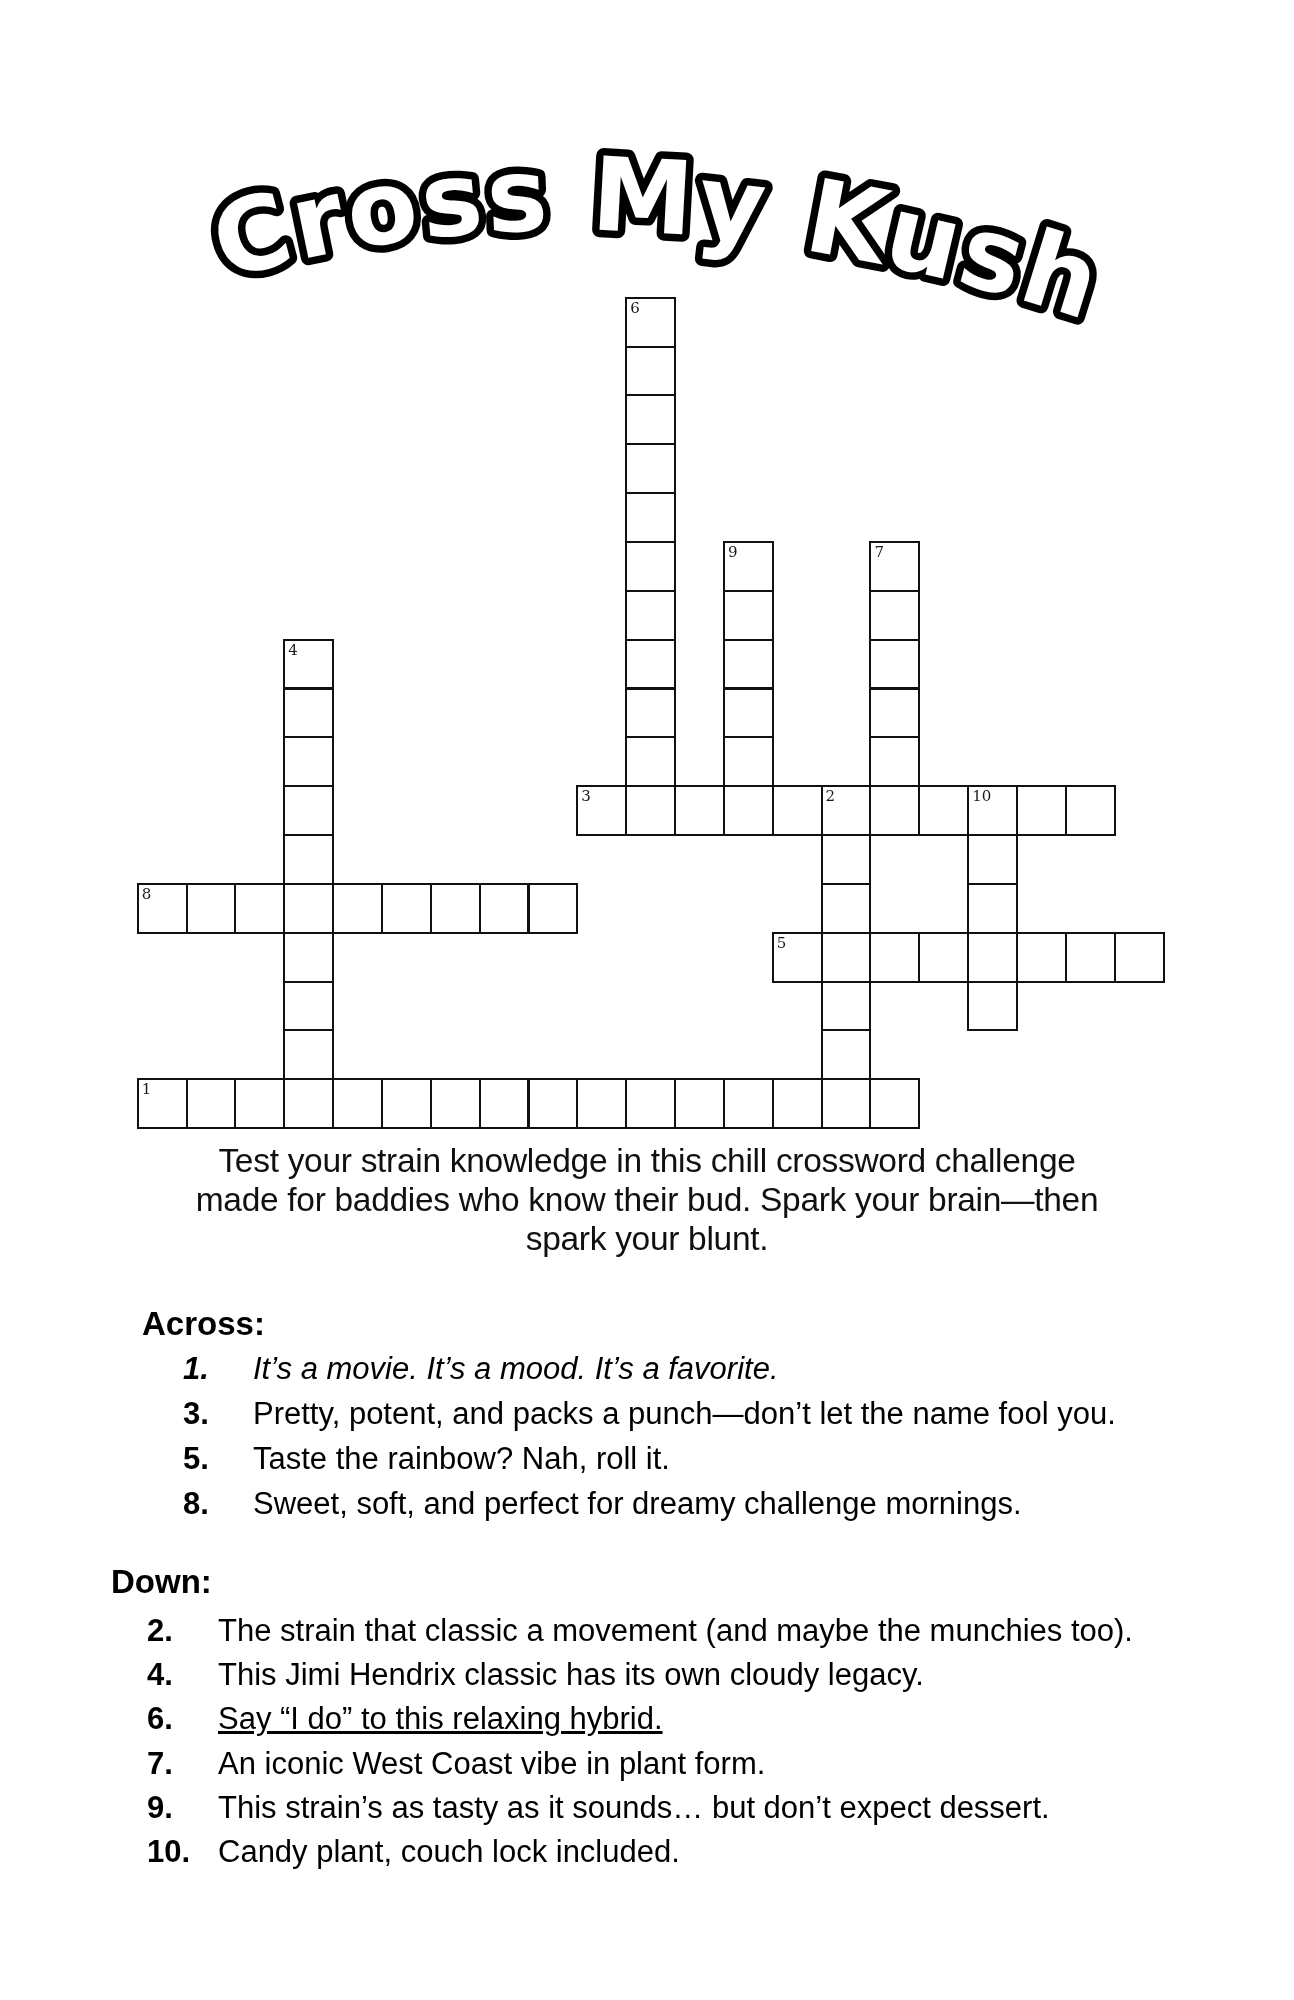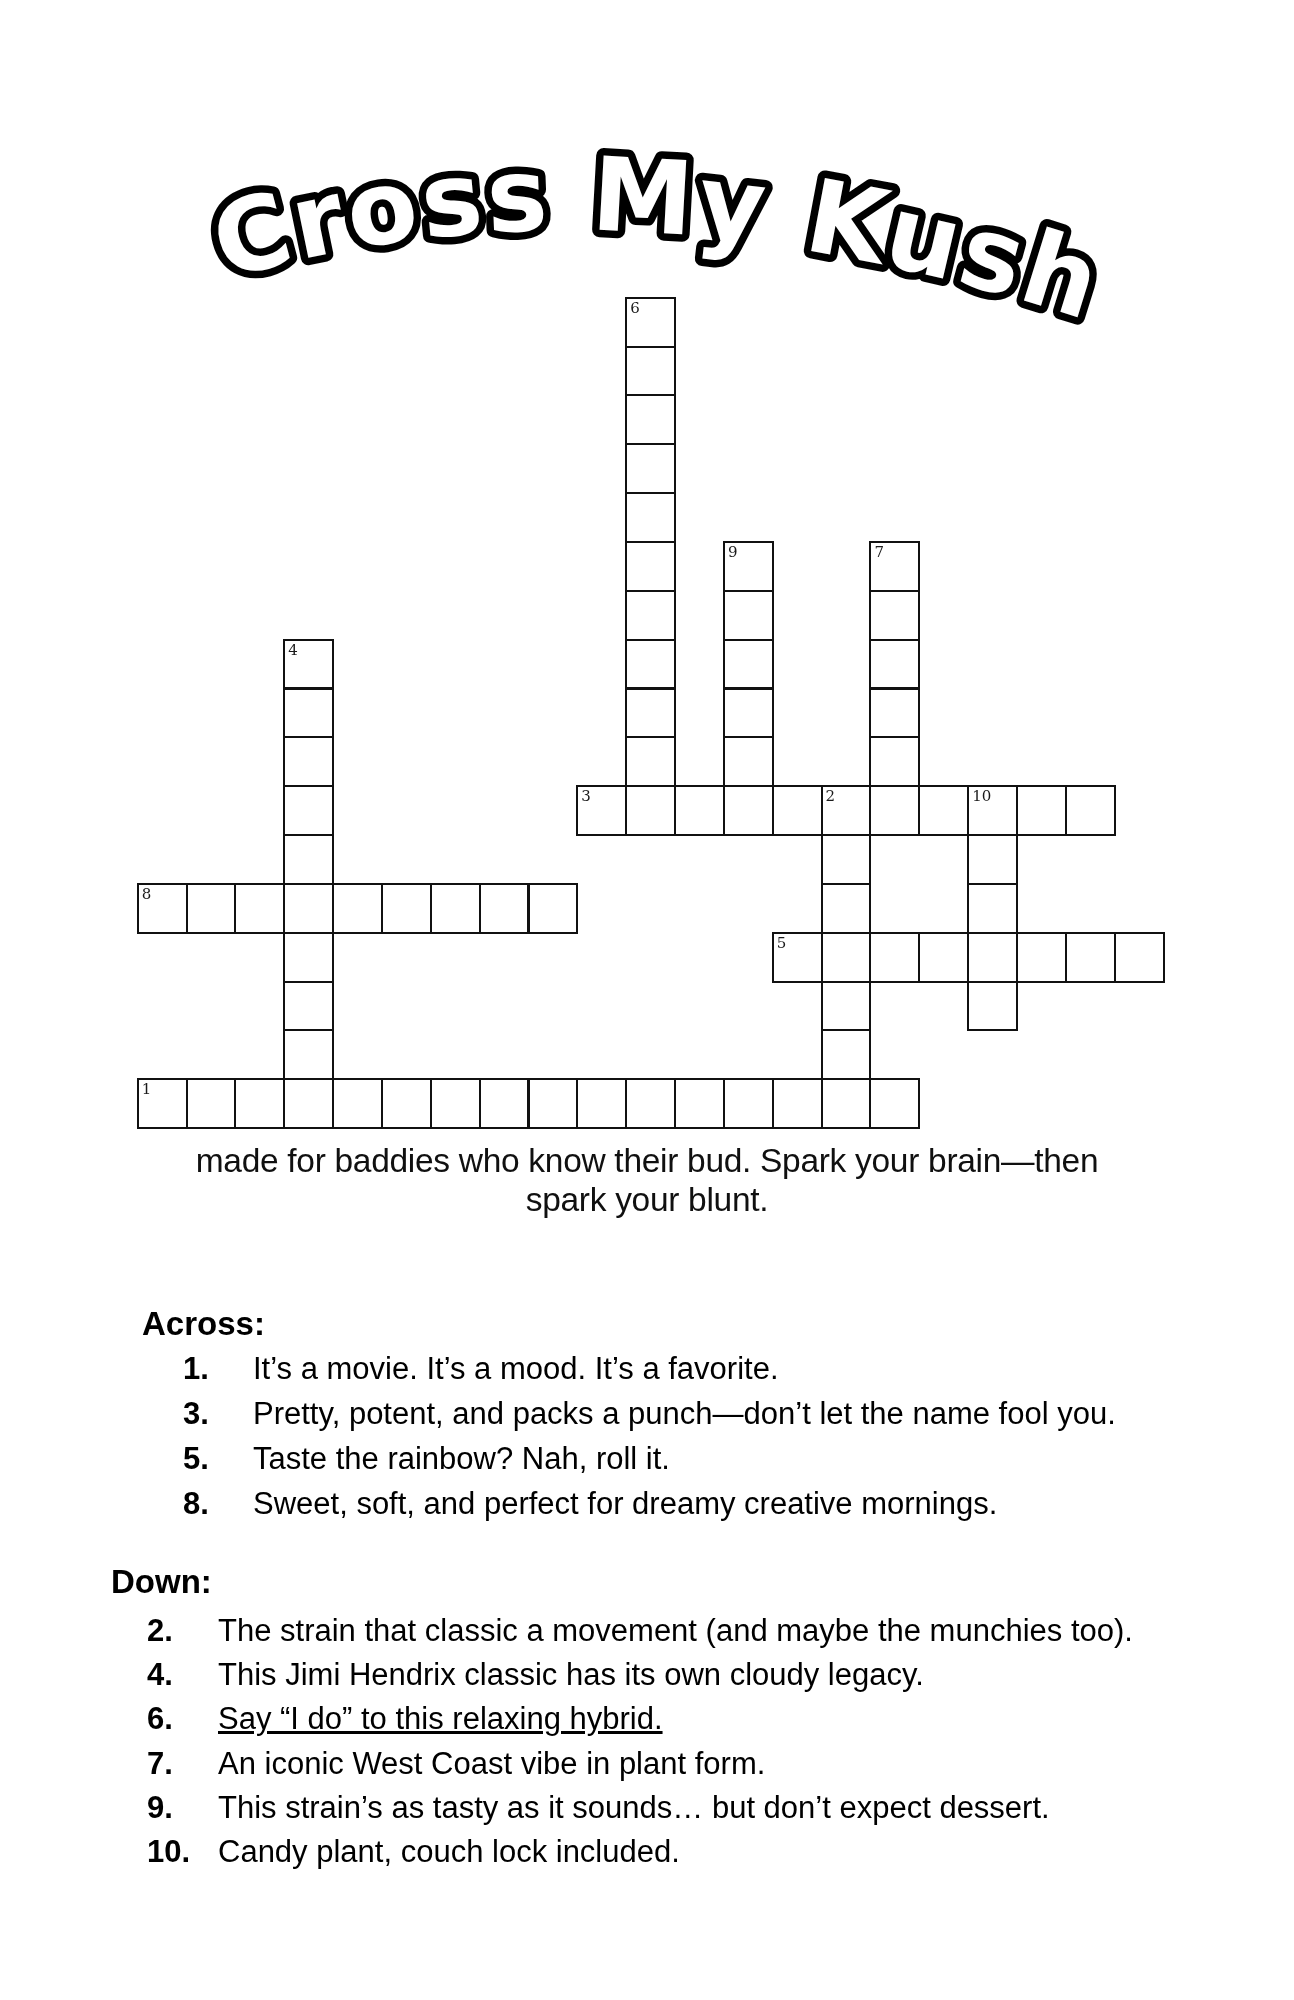--- a/index.html
+++ b/index.html
@@ -187,30 +187,31 @@
     <span class="cell-number" style="left: 288.25px; top: 641.65px;">4</span>
     <span class="cell-number" style="left: 581.35px; top: 788.2px;">3</span>
     <span class="cell-number" style="left: 825.6px; top: 788.2px;">2</span>
     <span class="cell-number" style="left: 972.15px; top: 788.2px;">10</span>
     <span class="cell-number" style="left: 141.7px; top: 885.9px;">8</span>
     <span class="cell-number" style="left: 776.75px; top: 934.75px;">5</span>
     <span class="cell-number" style="left: 141.7px; top: 1081.3px;">1</span>
   </div>
 
 <div id="subtitle">
+  <div>Test your strain knowledge in this chill crossword challenge</div>
   <div>made for baddies who know their bud. Spark your brain—then</div>
   <div>spark your blunt.</div>
 </div>
 
 <div class="section-heading" id="across-heading">Across:</div>
 <div id="across-clues">
-    <div class="clue-row" style="top: 1350px;"><span class="clue-num">1.</span><span class="clue-text">It’s a movie. It’s a mood. It’s a favorite.</span></div>
+    <div class="clue-row" style="top: 1350px; font-style: italic;"><span class="clue-num">1.</span><span class="clue-text">It’s a movie. It’s a mood. It’s a favorite.</span></div>
     <div class="clue-row" style="top: 1395px;"><span class="clue-num">3.</span><span class="clue-text">Pretty, potent, and packs a punch—don’t let the name fool you.</span></div>
     <div class="clue-row" style="top: 1440px;"><span class="clue-num">5.</span><span class="clue-text">Taste the rainbow? Nah, roll it.</span></div>
-    <div class="clue-row" style="top: 1485px;"><span class="clue-num">8.</span><span class="clue-text">Sweet, soft, and perfect for dreamy creative mornings.</span></div>
+    <div class="clue-row" style="top: 1485px;"><span class="clue-num">8.</span><span class="clue-text">Sweet, soft, and perfect for dreamy challenge mornings.</span></div>
   </div>
 
 <div class="section-heading" id="down-heading">Down:</div>
 <div id="down-clues">
     <div class="clue-row" style="top: 1612px;"><span class="clue-num">2.</span><span class="clue-text">The strain that classic a movement (and maybe the munchies too).</span></div>
     <div class="clue-row" style="top: 1656.2px;"><span class="clue-num">4.</span><span class="clue-text">This Jimi Hendrix classic has its own cloudy legacy.</span></div>
     <div class="clue-row" style="top: 1700.4px; text-decoration: underline;"><span class="clue-num">6.</span><span class="clue-text">Say “I do” to this relaxing hybrid.</span></div>
     <div class="clue-row" style="top: 1744.6px;"><span class="clue-num">7.</span><span class="clue-text">An iconic West Coast vibe in plant form.</span></div>
     <div class="clue-row" style="top: 1788.8px;"><span class="clue-num">9.</span><span class="clue-text">This strain’s as tasty as it sounds… but don’t expect dessert.</span></div>
     <div class="clue-row" style="top: 1833px;"><span class="clue-num">10.</span><span class="clue-text">Candy plant, couch lock included.</span></div>

